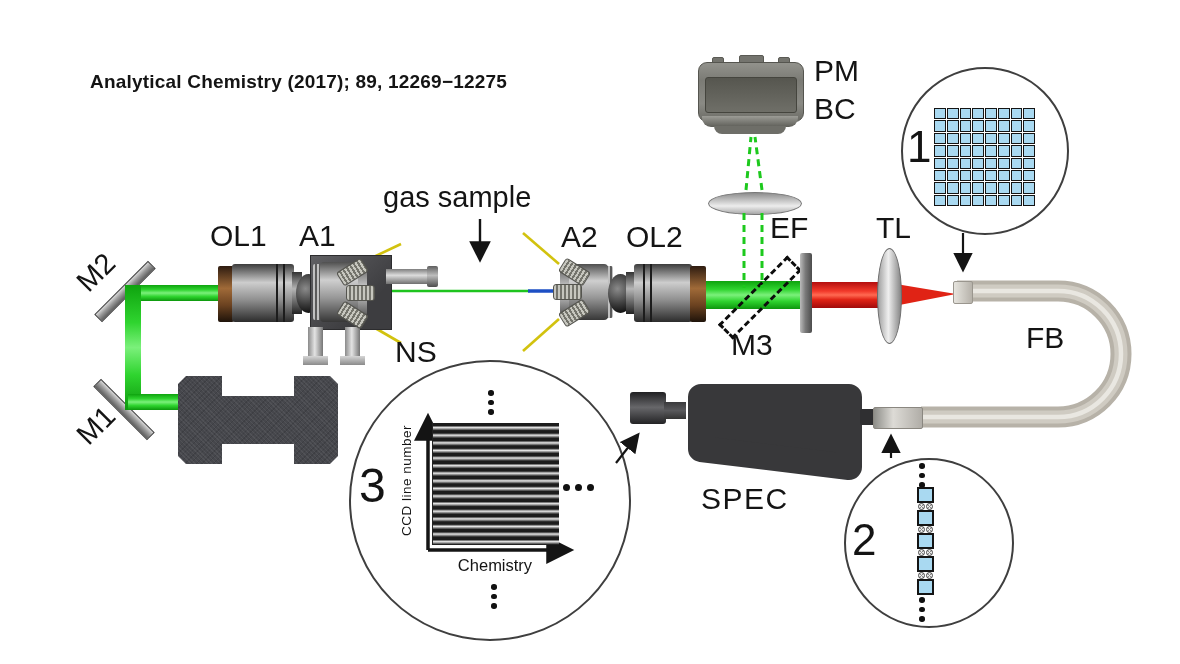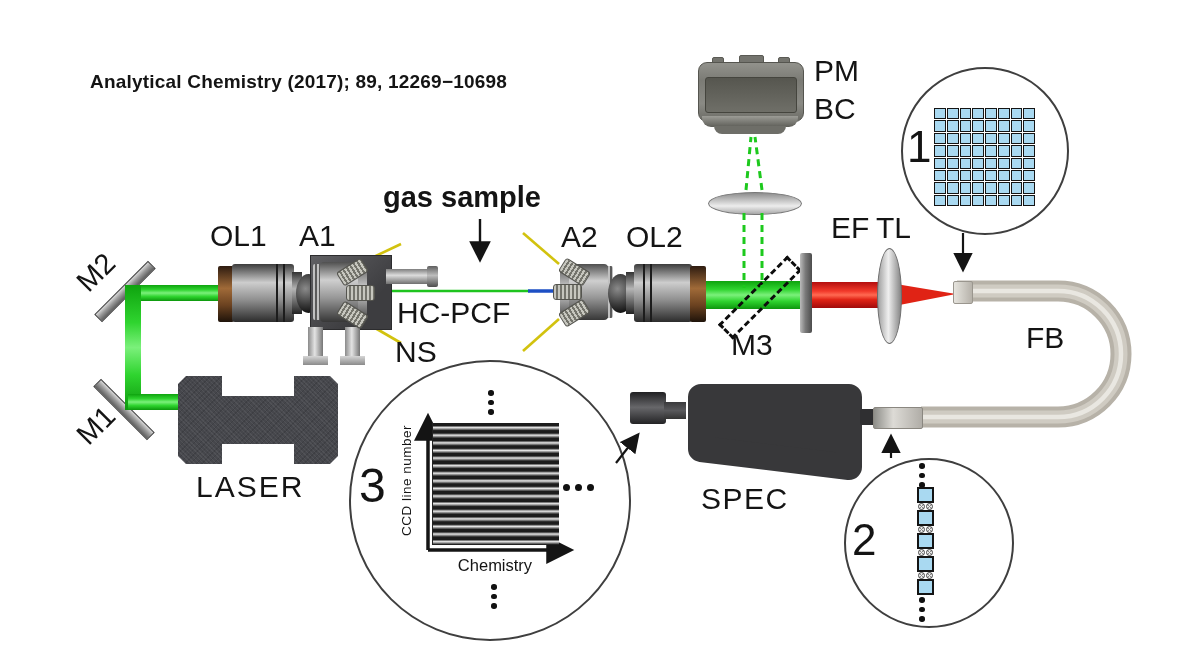--- a/index.html
+++ b/index.html
@@ -328,32 +328,30 @@
     <line x1="762" y1="190" x2="755" y2="137" stroke="#1dc91d" stroke-width="3" stroke-dasharray="7 5"></line>
     <line x1="744" y1="213" x2="744" y2="288" stroke="#1dc91d" stroke-width="3" stroke-dasharray="7 5"></line>
     <line x1="762" y1="213" x2="762" y2="288" stroke="#1dc91d" stroke-width="3" stroke-dasharray="7 5"></line>
 
     <line x1="480" y1="219" x2="480" y2="258" stroke="#141414" stroke-width="2.4" marker-end="url(#ah)"></line>
     <line x1="963" y1="233" x2="963" y2="268" stroke="#141414" stroke-width="2.2" marker-end="url(#ah)"></line>
     <line x1="891" y1="458" x2="891" y2="438" stroke="#141414" stroke-width="2.2" marker-end="url(#ah)"></line>
     <line x1="616" y1="463" x2="637" y2="436" stroke="#141414" stroke-width="2.2" marker-end="url(#ah)"></line>
   </svg>
 
-  <div class="lbl cite" style="left:90px;top:72px;">Analytical Chemistry (2017); 89, 12269−10698</div>
+  <div class="lbl cite" style="left:90px;top:72px;">Analytical Chemistry (2017); 89, 12269−12275</div>
   <div class="lbl fs30" style="left:814px;top:56px;">PM</div>
   <div class="lbl fs30" style="left:814px;top:94px;">BC</div>
   <div class="lbl fs30" style="left:210px;top:221px;">OL1</div>
   <div class="lbl fs30" style="left:299px;top:221px;">A1</div>
-  <div class="lbl fs29" style="left:383px;top:183px;font-weight:bold;">gas sample</div>
+  <div class="lbl fs29" style="left:383px;top:183px;">gas sample</div>
   <div class="lbl fs30" style="left:561px;top:222px;">A2</div>
   <div class="lbl fs30" style="left:626px;top:222px;">OL2</div>
-  <div class="lbl fs30" style="left:831px;top:213px;">EF</div>
+  <div class="lbl fs30" style="left:770px;top:213px;">EF</div>
   <div class="lbl fs30" style="left:876px;top:213px;">TL</div>
   <div class="lbl fs30" style="left:731px;top:330px;">M3</div>
   <div class="lbl fs29 rot-45" style="left:76px;top:258px;">M2</div>
   <div class="lbl fs29 rot-45" style="left:76px;top:411px;">M1</div>
   <div class="lbl fs30" style="left:371px;top:337px;margin-left:24px;">NS</div>
-  <div class="lbl fs30" style="left:397px;top:298px;">HC-PCF</div>
   <div class="lbl fs30" style="left:1026px;top:323px;">FB</div>
   <div class="lbl fs30" style="left:701px;top:484px;letter-spacing:1.5px;">SPEC</div>
-  <div class="lbl fs30" style="left:196px;top:472px;letter-spacing:2px;">LASER</div>
 
 </div>
 
 </body></html>

